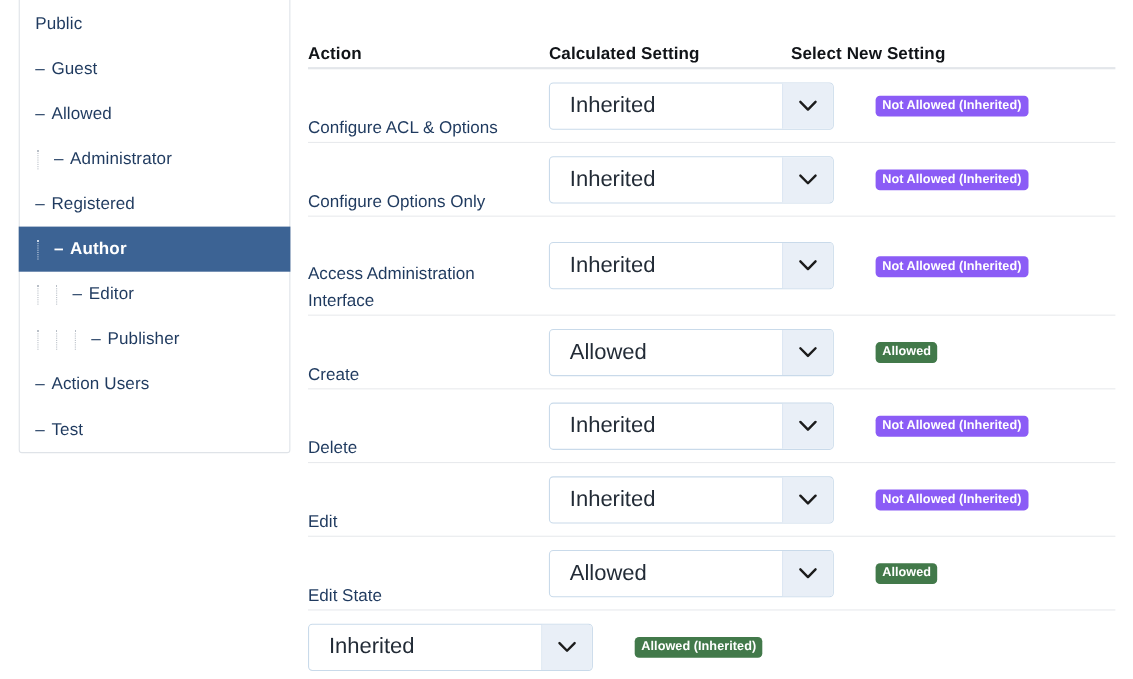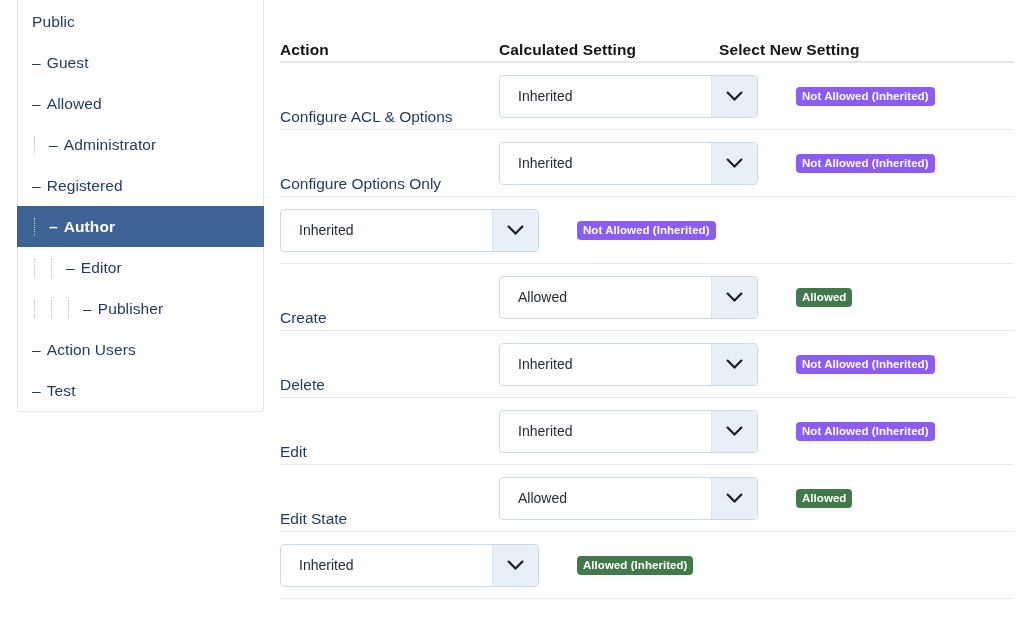--- a/index.html
+++ b/index.html
@@ -132,21 +132,21 @@
     border: 1px solid #c9daea;
     border-radius: 4px;
     background: #ffffff;
     box-sizing: border-box;
     display: flex;
     align-items: center;
     cursor: pointer;
   }
   .select-value {
     padding-left: 18px;
-    font-size: 14px;
+    font-size: 20px;
     color: #222b36;
     flex: 1 1 auto;
     white-space: nowrap;
     overflow: hidden;
   }
   .select-arrow {
     width: 45px;
     flex: 0 0 45px;
     height: 100%;
     background: #e9eff7;
@@ -258,20 +258,21 @@
               <div class="select-arrow">
                 <svg width="17" height="11" viewBox="0 0 17 11" fill="none">
                   <path d="M1.6 1.6 L8.5 8.6 L15.4 1.6" stroke="#1c1c1c" stroke-width="2.2" stroke-linecap="round" stroke-linejoin="round"></path>
                 </svg>
               </div>
             </div>
           </div>
           <div class="col-calc calc-cell"><span class="badge red">Not Allowed (Inherited)</span></div>
         </div>
         <div class="trow">
+          <div class="action-label col-action">Access Administration Interface</div>
           <div class="col-select">
             <div class="select">
               <div class="select-value">Inherited</div>
               <div class="select-arrow">
                 <svg width="17" height="11" viewBox="0 0 17 11" fill="none">
                   <path d="M1.6 1.6 L8.5 8.6 L15.4 1.6" stroke="#1c1c1c" stroke-width="2.2" stroke-linecap="round" stroke-linejoin="round"></path>
                 </svg>
               </div>
             </div>
           </div>

